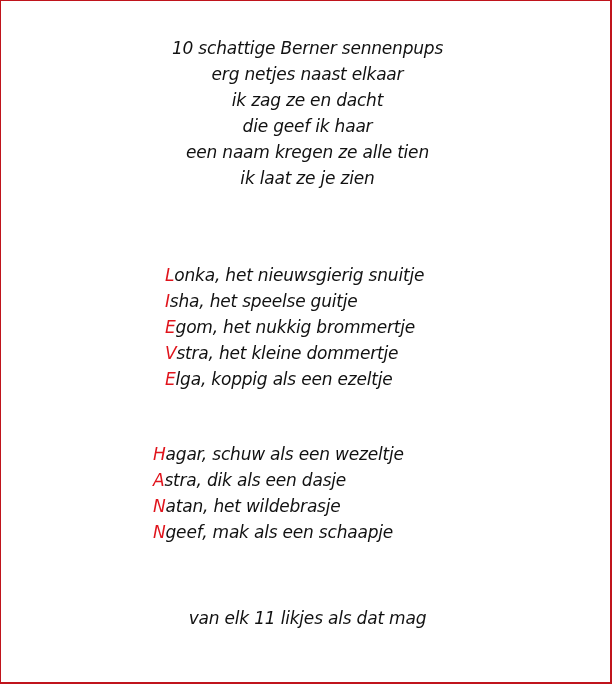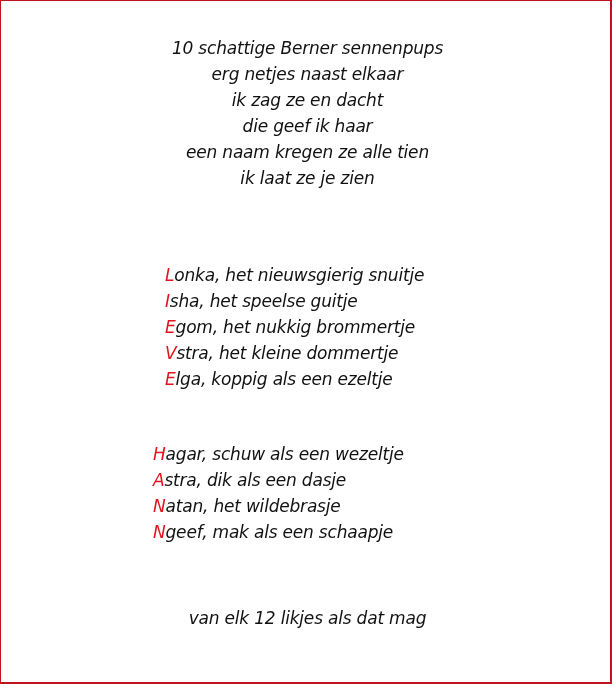--- a/index.html
+++ b/index.html
@@ -64,16 +64,16 @@
   </div>
 
   <div class="stanza names2">
     <span class="line"><span class="initial">H</span><span>agar, schuw als een wezeltje</span></span>
     <span class="line"><span class="initial">A</span><span>stra, dik als een dasje</span></span>
     <span class="line"><span class="initial">N</span><span>atan, het wildebrasje</span></span>
     <span class="line"><span class="initial">N</span><span>geef, mak als een schaapje</span></span>
   </div>
 
   <div class="stanza stanza-center outro">
-    <span class="line">van elk 12 likjes als dat mag</span>
+    <span class="line">van elk 11 likjes als dat mag</span>
   </div>
 
 </div>
 
 </body></html>

